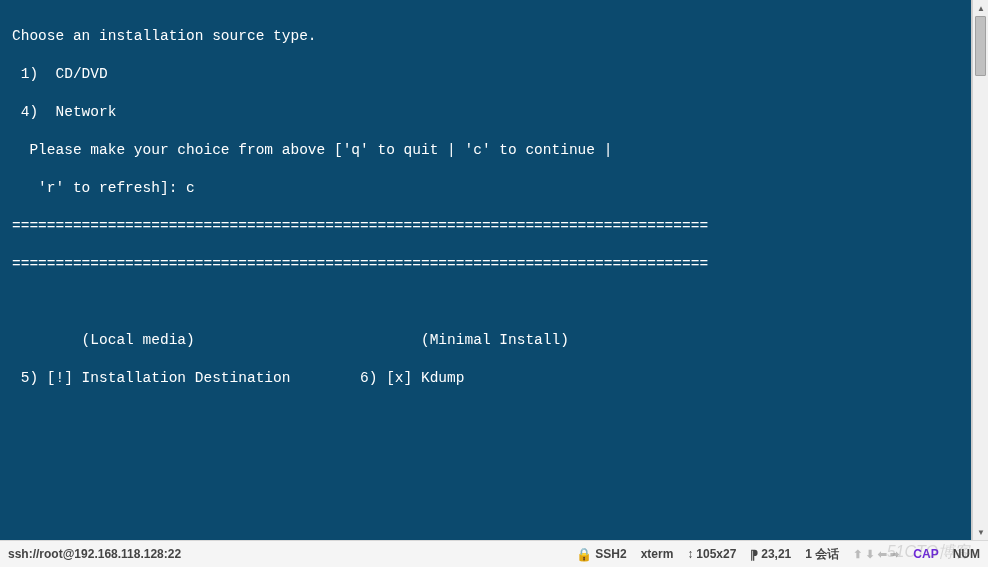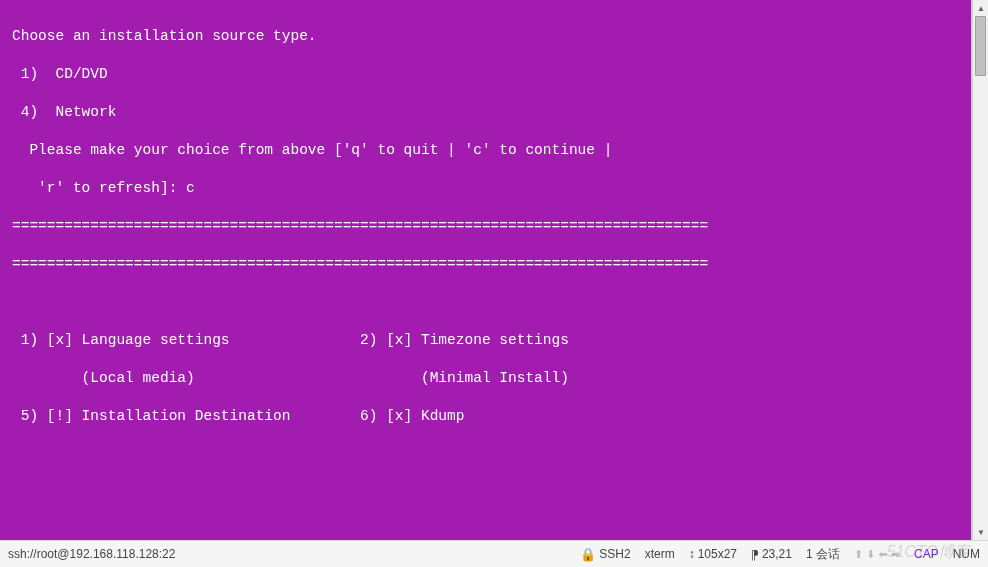--- a/index.html
+++ b/index.html
@@ -9,21 +9,21 @@
   background: #f0f0f0;
   font-family: sans-serif;
   overflow: hidden;
   position: relative;
 }
 .terminal-wrap {
   position: absolute;
   top: 0; left: 0;
   width: 972px;
   height: 540px;
-  background: #a21caf;
+  background: #0c4a6e;
   border-right: 1px solid #ccc;
 }
 .terminal {
   padding: 8px 12px 0 12px;
   color: #fff;
   font-family: "Courier New", monospace;
   font-size: 14.5px;
   line-height: 19px;
   white-space: pre;
 }
@@ -54,21 +54,21 @@
   background: #f5f5f5;
   border-top: 1px solid #d8d8d8;
   display: flex;
   align-items: center;
   font-size: 12px;
   color: #444;
   padding: 0 8px;
   gap: 14px;
 }
 .sb-left { flex: 1; }
-.sb-item { display: inline-flex; align-items: center; gap: 3px; }
+.sb-item { display: inline-flex; align-items: center; gap: 3px; font-weight: bold; }
 .lock-icon { color: #e6a800; font-size: 13px; }
 .arrow-dim { color: #bbb; font-size: 11px; }
 .watermark {
   position: absolute;
   right: 18px; bottom: 4px;
   font-size: 16px;
   color: rgba(120,120,120,0.25);
   font-style: italic;
   pointer-events: none;
 }
@@ -79,21 +79,20 @@
 <div class="terminal-wrap">
   <div class="terminal">
 <div class="term-line">Choose an installation source type.</div>
 <div class="term-line"> 1)  CD/DVD</div>
 <div class="term-line"> 4)  Network</div>
 <div class="term-line">  Please make your choice from above ['q' to quit | 'c' to continue |</div>
 <div class="term-line">   'r' to refresh]: c</div>
 <div class="term-line divider">================================================================================</div>
 <div class="term-line divider">================================================================================</div>
 <div class="term-line"> </div>
-<div class="term-line"> 1) [x] Language settings               2) [x] Timezone settings</div>
 <div class="term-line">        (Local media)                          (Minimal Install)</div>
 <div class="term-line"> 5) [!] Installation Destination        6) [x] Kdump</div>
 
 
 
 
 
 
 
 

